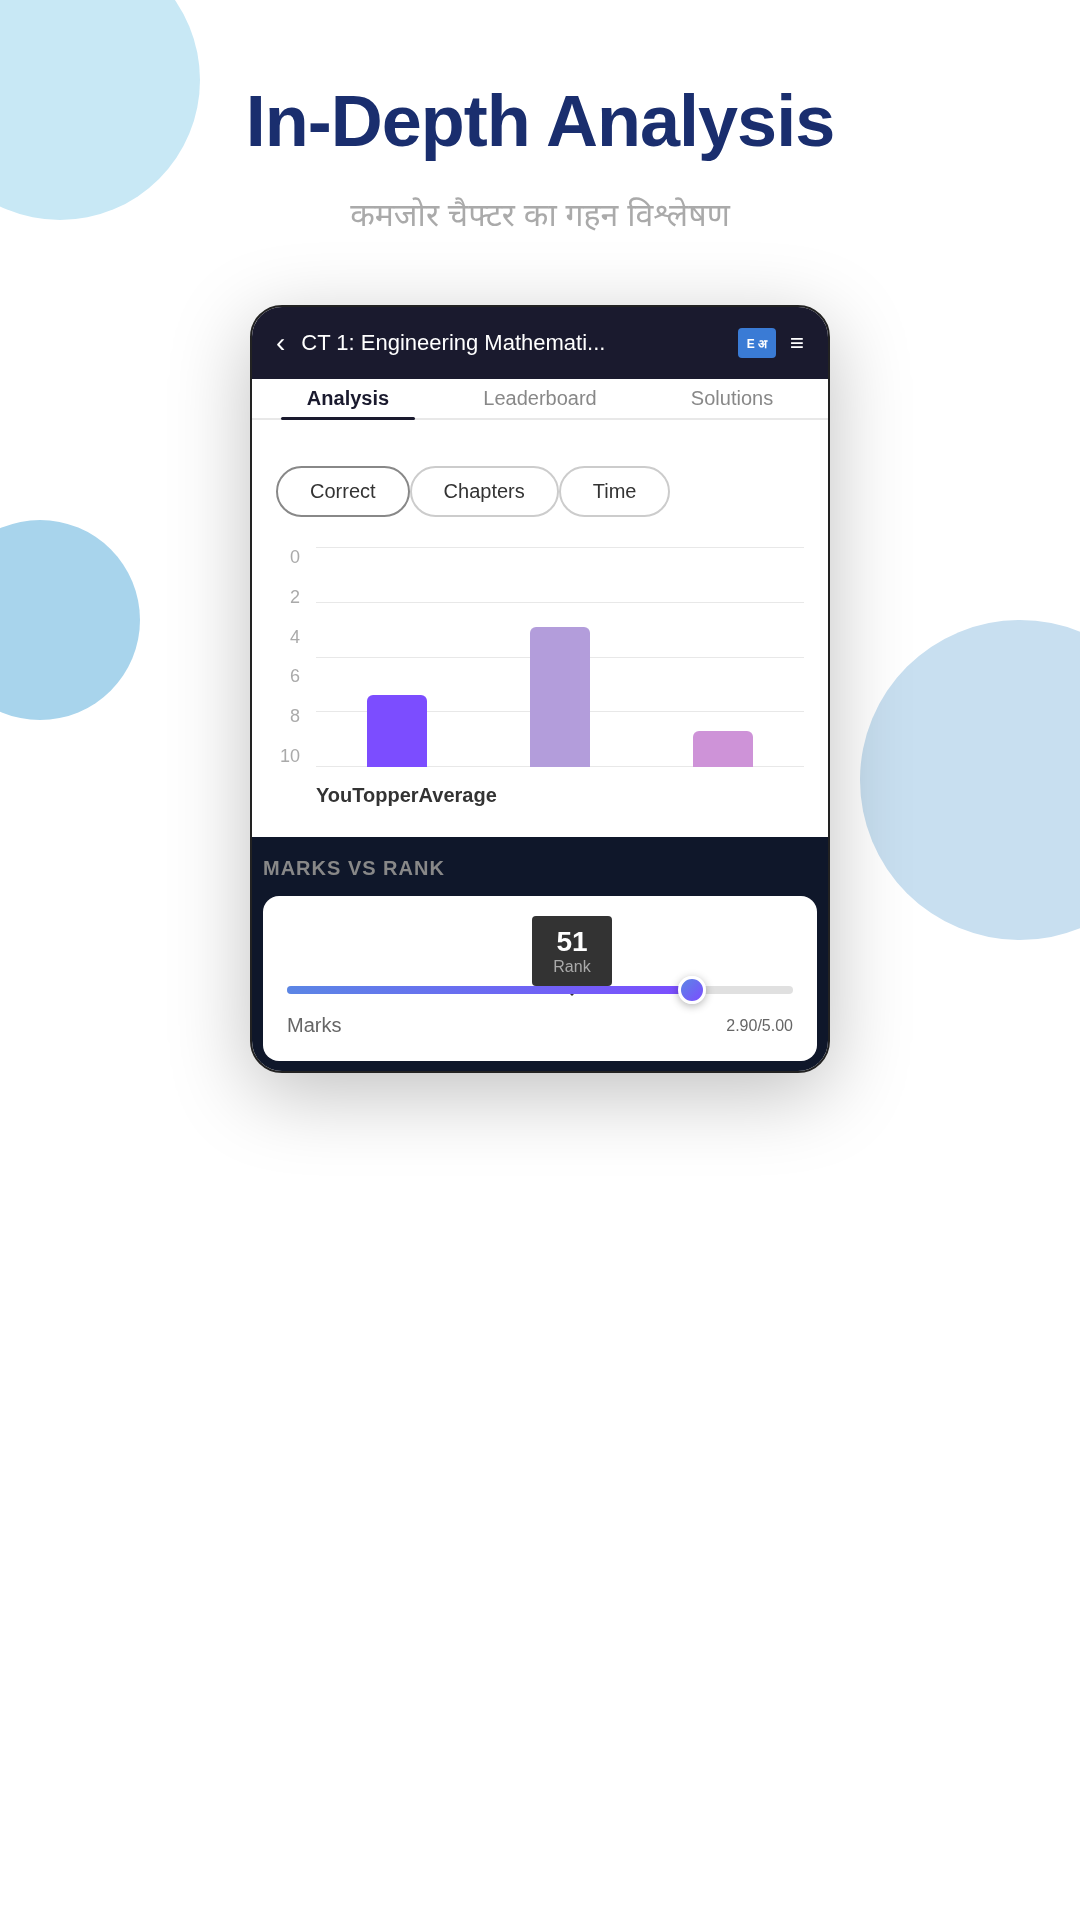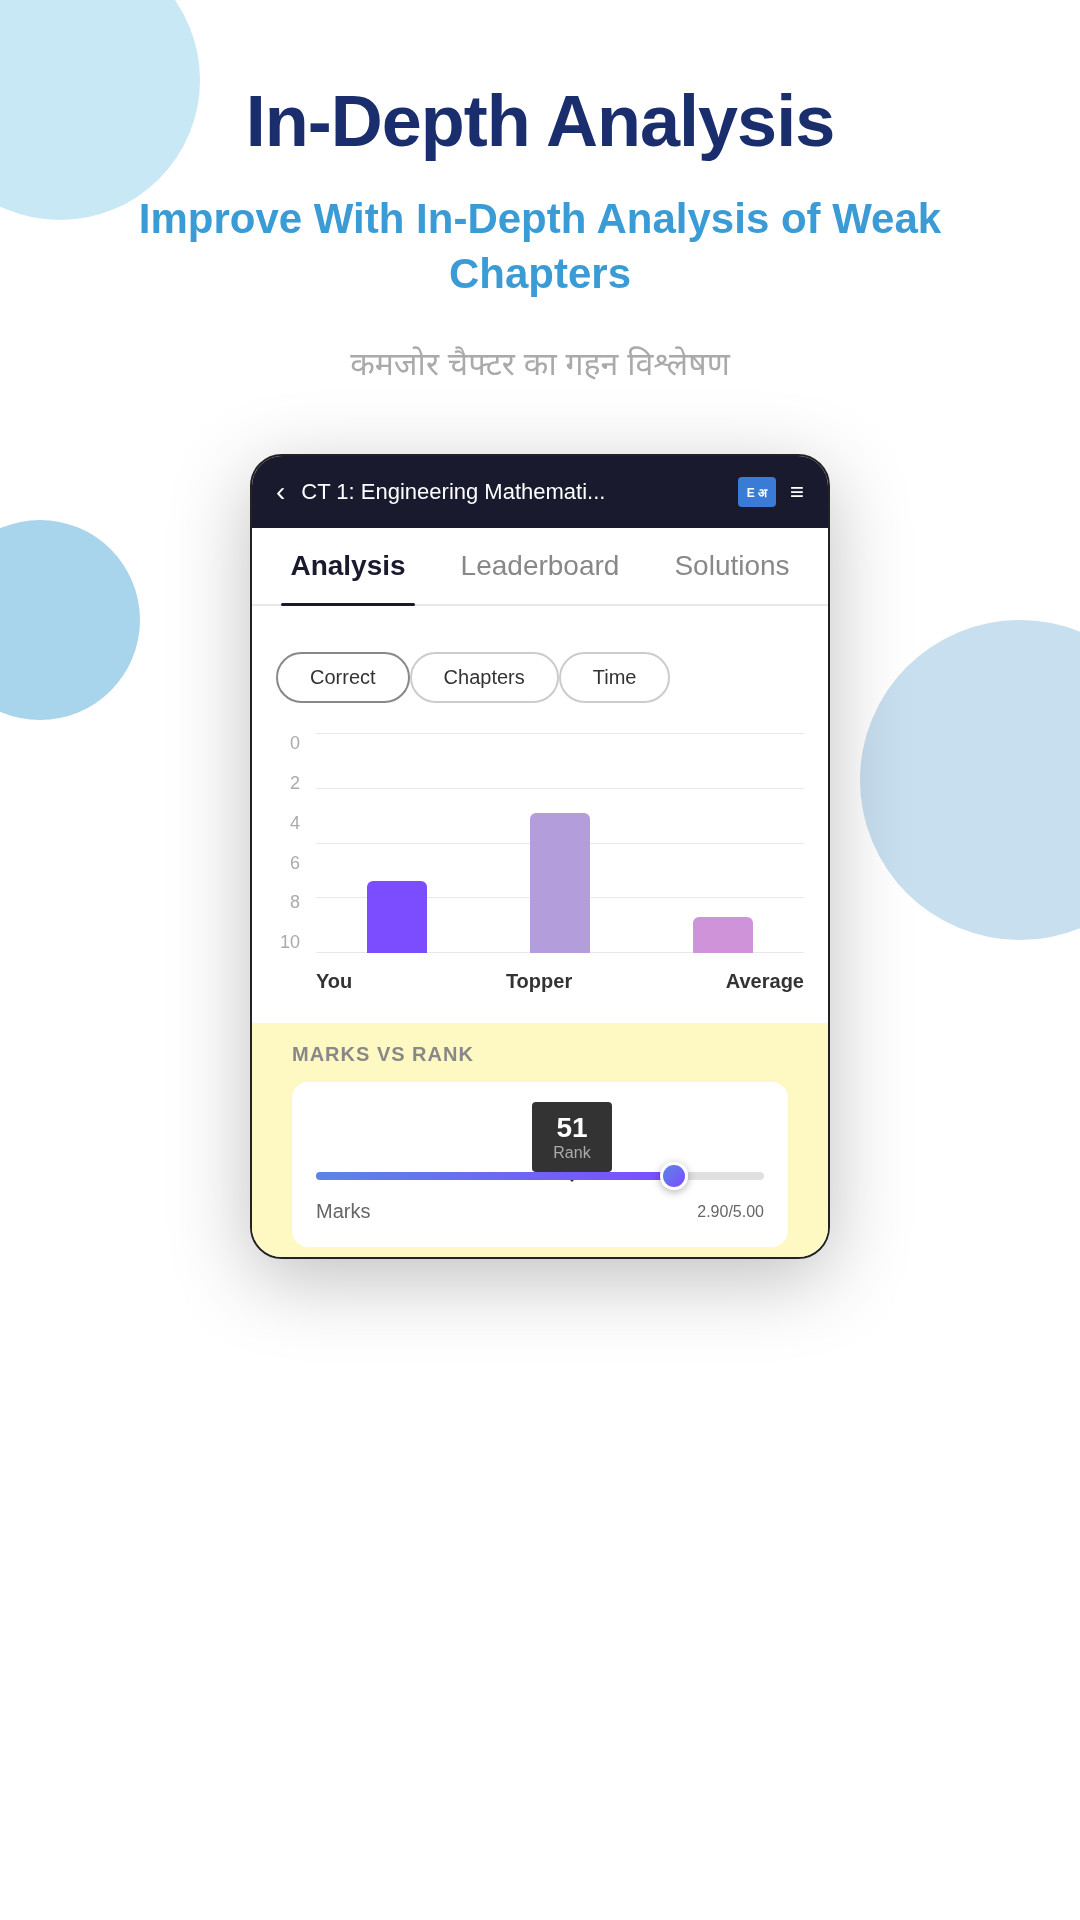--- a/index.html
+++ b/index.html
@@ -141,23 +141,23 @@
 
     
     .tabs-container {
       display: flex;
       border-bottom: 2px solid #e8e8e8;
       background: #fff;
     }
 
     .tab-item {
       flex: 1;
-      padding: 22px 10px;
+      padding: 8px 10px;
       text-align: center;
-      font-size: 28px;
+      font-size: 20px;
       font-weight: 500;
       color: #888;
       cursor: pointer;
       position: relative;
     }
 
     .tab-item.active {
       color: #1a1a2e;
       font-weight: 700;
     }
@@ -286,34 +286,34 @@
       background: #ce93d8;
       height: 36px;
     }
 
     .bar-x-labels {
       position: absolute;
       bottom: 0;
       left: 0;
       right: 0;
       display: flex;
-      justify-content: space-between;
+      justify-content: flex-start;
     }
 
     .bar-label {
       font-size: 20px;
       color: #333;
       font-weight: 600;
       text-align: center;
     }
 
     
     .marks-rank-section {
-      background: #fef9c3;
-      padding: 20px 40px 10px;
+      background: #0f172a;
+      padding: 20px 11px 10px;
     }
 
     .section-heading {
       font-size: 20px;
       font-weight: 700;
       color: #888;
       letter-spacing: 1px;
       margin-bottom: 16px;
     }
 
@@ -409,21 +409,20 @@
 <body>
 
 <div class="bg-circle-top-left"></div>
 <div class="bg-circle-middle-left"></div>
 <div class="bg-circle-right"></div>
 
 <div class="page-content">
 
   <h1 class="main-title">In-Depth Analysis</h1>
 
-  <p class="subtitle">Improve With In-Depth Analysis of Weak Chapters</p>
 
   <p class="hindi-text">कमजोर चैफ्टर का गहन विश्लेषण</p>
 
   <div class="phone-mockup">
 
     <div class="app-header">
       <span class="back-btn">‹</span>
       <span class="header-title">CT 1: Engineering Mathemati...</span>
       <div class="header-icons">
         <div class="app-book-icon">

